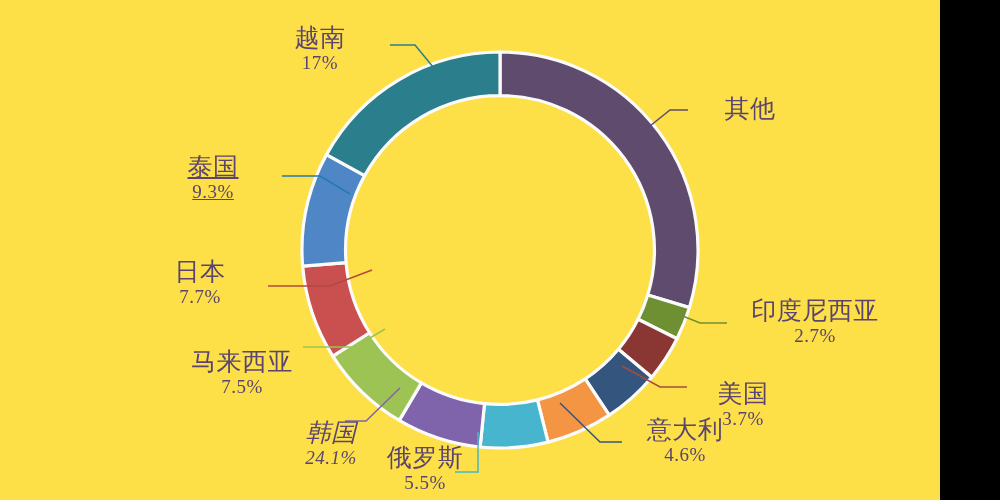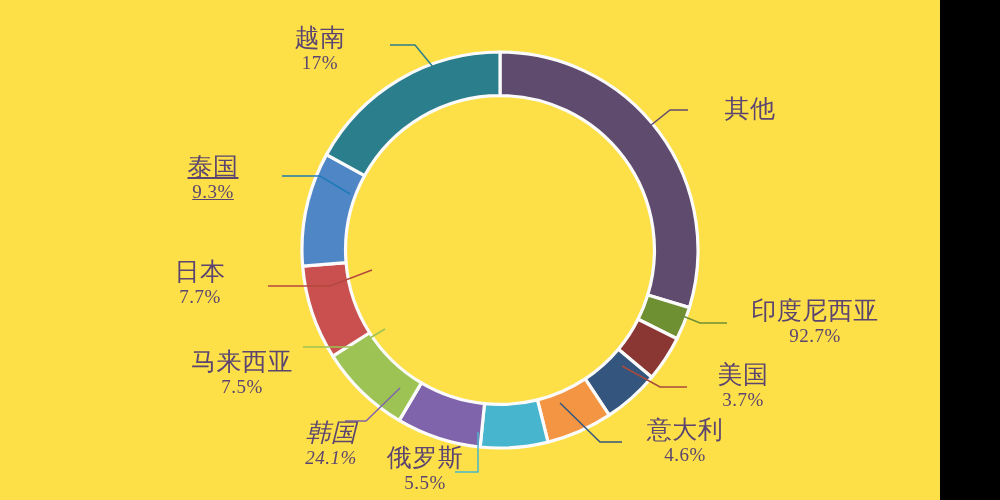--- a/index.html
+++ b/index.html
@@ -115,27 +115,27 @@
   <div class="label-group" style="left:370px; top:444px; width:110px;">
     <span class="label-name">俄罗斯</span>
     <span class="label-value">5.5%</span>
   </div>
 
   <div class="label-group" style="left:630px; top:416px; width:110px;">
     <span class="label-name">意大利</span>
     <span class="label-value">4.6%</span>
   </div>
 
-  <div class="label-group" style="left:696px; top:361px; width:94px;">
+  <div class="label-group" style="left:696px; top:380px; width:94px;">
     <span class="label-name">美国</span>
     <span class="label-value">3.7%</span>
   </div>
 
   <div class="label-group" style="left:735px; top:297px; width:160px;">
     <span class="label-name">印度尼西亚</span>
-    <span class="label-value">92.7%</span>
+    <span class="label-value">2.7%</span>
   </div>
 
   <div class="label-group" style="left:690px; top:95px; width:120px;">
     <span class="label-name">其他</span>
   </div>
 
 </div>
 
 </body></html>

